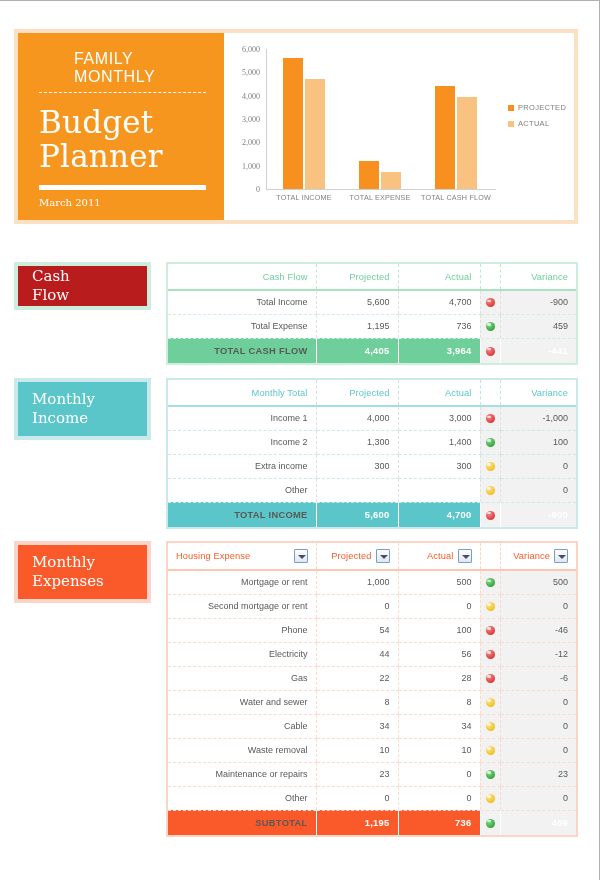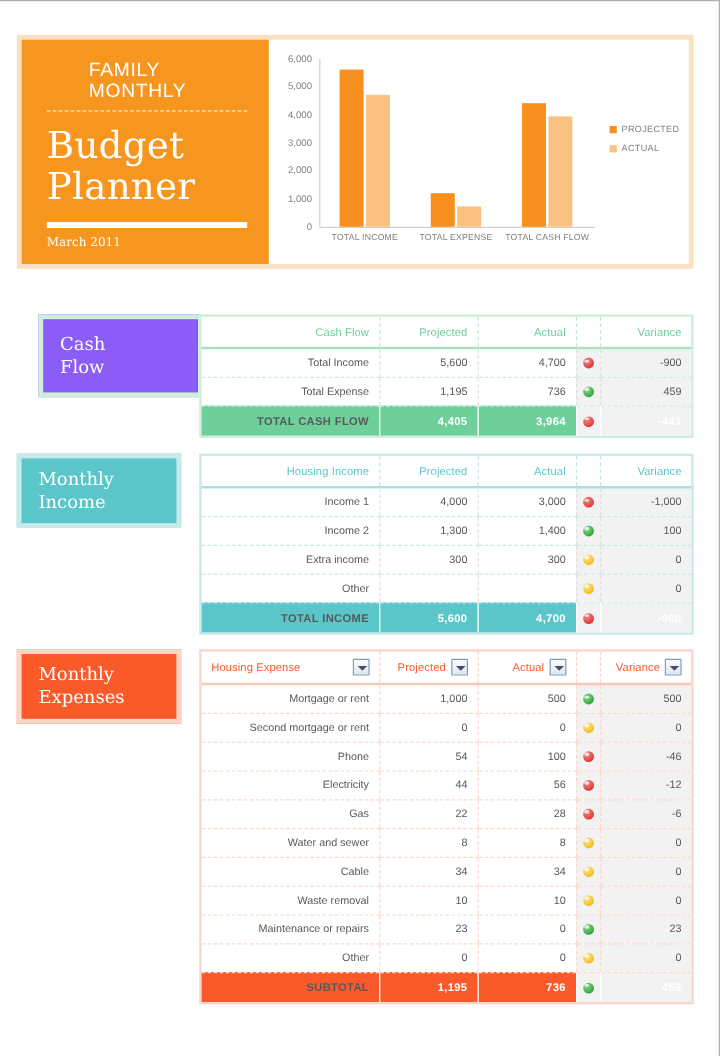--- a/index.html
+++ b/index.html
@@ -89,20 +89,21 @@
     left: 0px; top: 10px;
     width: 40px; height: 146px;
   }
   .ylabel {
     position: absolute;
     right: 4px;
     font-size: 8px;
     color: #808080;
     transform: translateY(-50%);
     white-space: nowrap;
+    font-family: Liberation Serif, serif;
   }
   .axis-line-x {
     position: absolute;
     left: 42px;
     width: 230px;
     height: 1px;
     background: #d0d0d0;
   }
   .axis-line-y {
     position: absolute;
@@ -159,21 +160,21 @@
     display: flex;
     align-items: center;
   }
   .label-box .lbl {
     font-family: "DejaVu Serif", serif;
     font-size: 15px;
     line-height: 19px;
     color: #ffffff;
     padding-left: 14px;
   }
-  .lb-cash    { left: 14px; top: 261px; height: 69px; border-color: #cdeedd; background: #8b5cf6; margin-left: 18px; }
+  .lb-cash    { left: 14px; top: 261px; height: 48px; border-color: #cdeedd; background: #b91c1c; }
   .lb-income  { left: 14px; top: 377px; height: 62px; border-color: #c8eaeb; background: #5bc6c9; }
   .lb-expense { left: 14px; top: 540px; height: 62px; border-color: #fbd5c8; background: #fa5a2a; }
 
   
   .tbl {
     position: absolute;
     width: 412px;
     left: 166px;
     border-style: solid;
     border-width: 2px;
@@ -397,21 +398,21 @@
   <div class="label-box lb-income">
     <div class="lbl">
       <div>Monthly</div>
       <div>Income</div>
     </div>
   </div>
   <div class="tbl t-income">
     <table>
       <thead>
         <tr>
-          <th class="col-label">Housing Income</th>
+          <th class="col-label">Monthly Total</th>
           <th class="col-num">Projected</th>
           <th class="col-num">Actual</th>
           <th class="col-dot"></th>
           <th class="col-var">Variance</th>
         </tr>
       </thead>
       <tbody id="monthly-income-body">
           <tr>
             <td class="col-label">Income 1</td>
             <td class="col-num">4,000</td>

